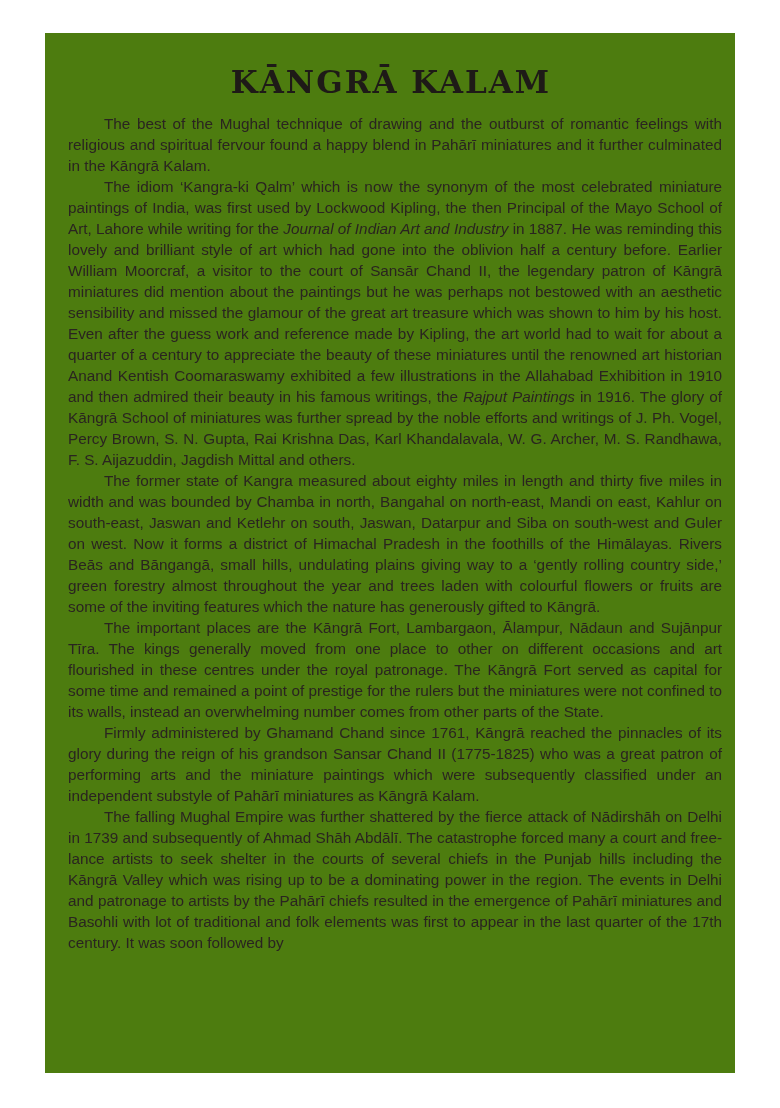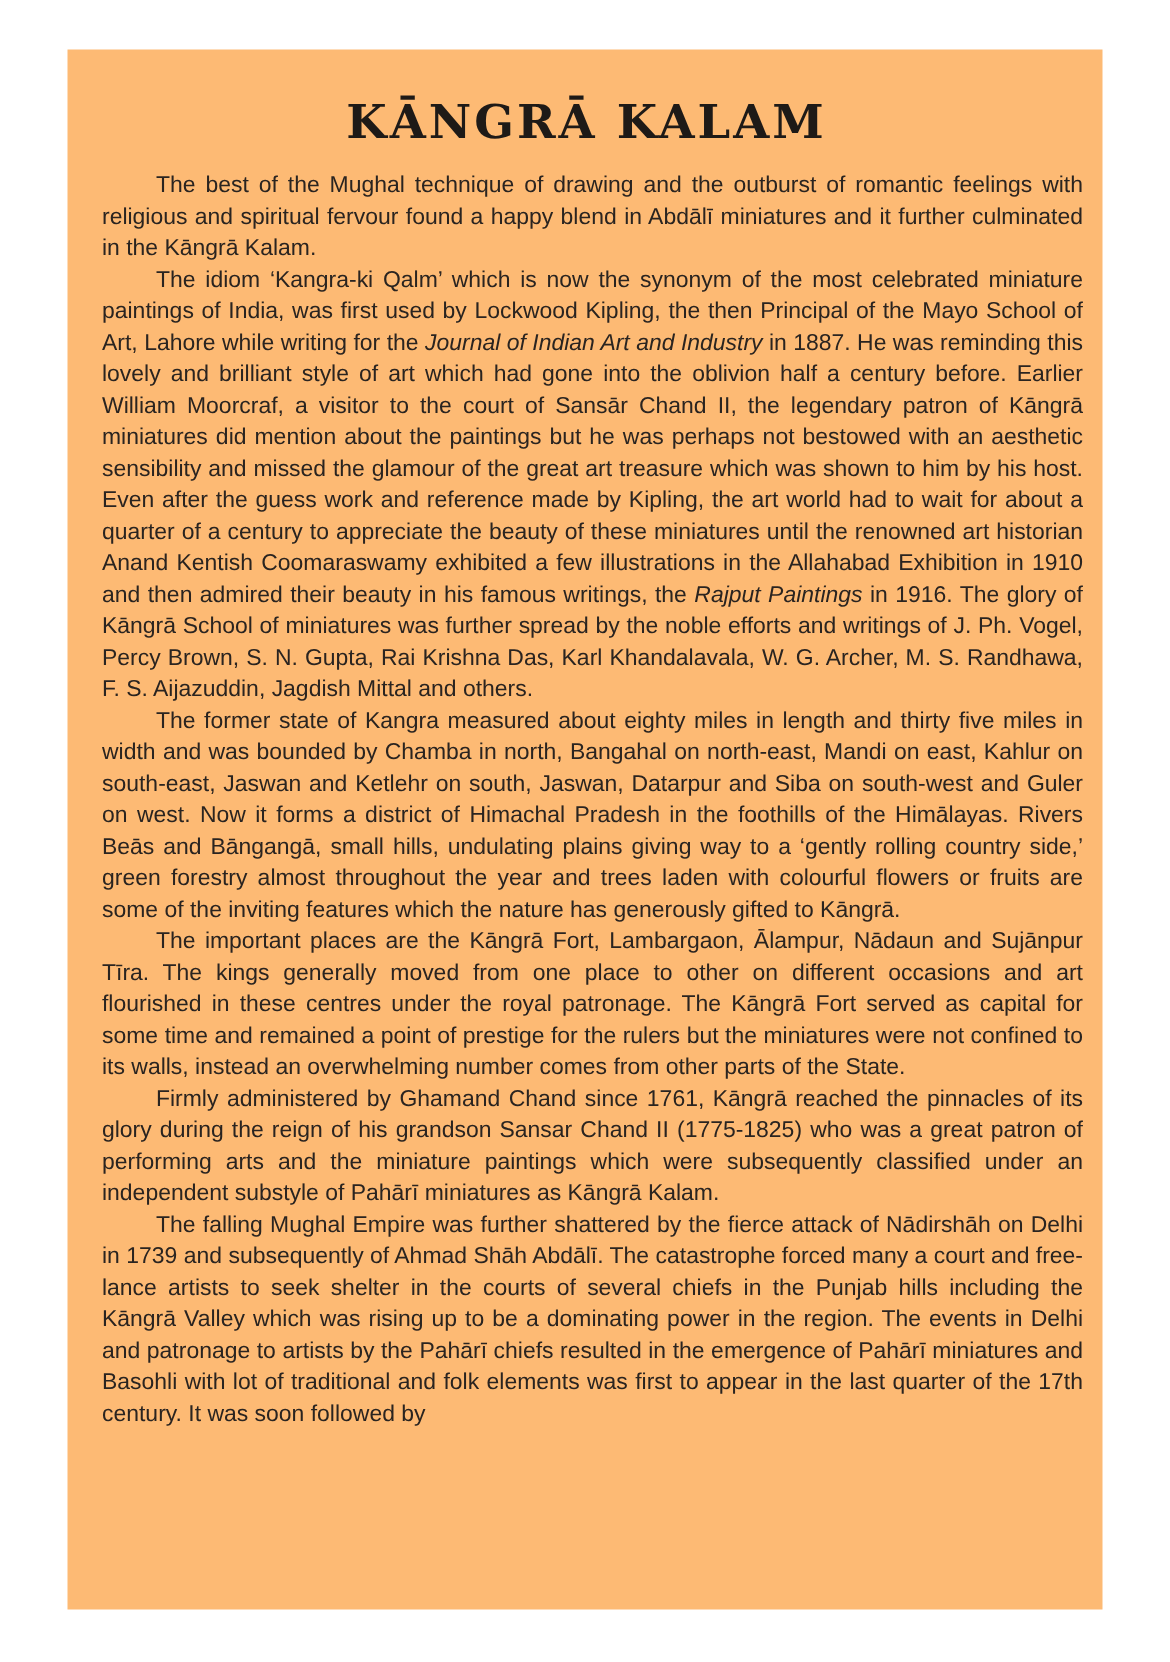--- a/index.html
+++ b/index.html
@@ -9,21 +9,21 @@
       width: 780px;
       height: 1108px;
       overflow: hidden;
     }
     .page {
       position: absolute;
       left: 45px;
       top: 33px;
       width: 690px;
       height: 1040px;
-      background: #fdba74;
+      background: #4d7c0f;
       box-sizing: border-box;
       padding: 26px 13px 0 23px;
     }
     .title {
       font-family: "DejaVu Serif", "Liberation Serif", serif;
       font-weight: bold;
       font-size: 31px;
       letter-spacing: 2px;
       color: #1e1a17;
       text-align: center;
@@ -45,21 +45,21 @@
     }
     .para i { }
   </style>
 </head>
 <body>
 
 <div class="page">
   <h1 class="title">KĀNGRĀ KALAM</h1>
 
   <div class="body-text">
-    <p class="para">The best of the Mughal technique of drawing and the outburst of romantic feelings with religious and spiritual fervour found a happy blend in Abdālī miniatures and it further culminated in the Kāngrā Kalam.</p>
+    <p class="para">The best of the Mughal technique of drawing and the outburst of romantic feelings with religious and spiritual fervour found a happy blend in Pahārī miniatures and it further culminated in the Kāngrā Kalam.</p>
 
     <p class="para"><span>The idiom ‘Kangra-ki Qalm’ which is now the synonym of the most celebrated miniature paintings of India, was first used by Lockwood Kipling, the then Principal of the Mayo School of Art, Lahore while writing for the </span><i>Journal of Indian Art and Industry</i><span> in 1887. He was reminding this lovely and brilliant style of art which had gone into the oblivion half a century before. Earlier William Moorcraf, a visitor to the court of Sansār Chand II, the legendary patron of Kāngrā miniatures did mention about the paintings but he was perhaps not bestowed with an aesthetic sensibility and missed the glamour of the great art treasure which was shown to him by his host. Even after the guess work and reference made by Kipling, the art world had to wait for about a quarter of a century to appreciate the beauty of these miniatures until the renowned art historian Anand Kentish Coomaraswamy exhibited a few illustrations in the Allahabad Exhibition in 1910 and then admired their beauty in his famous writings, the </span><i>Rajput Paintings</i><span> in 1916. The glory of Kāngrā School of miniatures was further spread by the noble efforts and writings of J. Ph. Vogel, Percy Brown, S. N. Gupta, Rai Krishna Das, Karl Khandalavala, W. G. Archer, M. S. Randhawa, F. S. Aijazuddin, Jagdish Mittal and others.</span></p>
 
     <p class="para">The former state of Kangra measured about eighty miles in length and thirty five miles in width and was bounded by Chamba in north, Bangahal on north-east, Mandi on east, Kahlur on south-east, Jaswan and Ketlehr on south, Jaswan, Datarpur and Siba on south-west and Guler on west. Now it forms a district of Himachal Pradesh in the foothills of the Himālayas. Rivers Beās and Bāngangā, small hills, undulating plains giving way to a ‘gently rolling country side,’ green forestry almost throughout the year and trees laden with colourful flowers or fruits are some of the inviting features which the nature has generously gifted to Kāngrā.</p>
 
     <p class="para">The important places are the Kāngrā Fort, Lambargaon, Ālampur, Nādaun and Sujānpur Tīra. The kings generally moved from one place to other on different occasions and art flourished in these centres under the royal patronage. The Kāngrā Fort served as capital for some time and remained a point of prestige for the rulers but the miniatures were not confined to its walls, instead an overwhelming number comes from other parts of the State.</p>
 
     <p class="para">Firmly administered by Ghamand Chand since 1761, Kāngrā reached the pinnacles of its glory during the reign of his grandson Sansar Chand II (1775-1825) who was a great patron of performing arts and the miniature paintings which were subsequently classified under an independent substyle of Pahārī miniatures as Kāngrā Kalam.</p>
 
     <p class="para">The falling Mughal Empire was further shattered by the fierce attack of Nādirshāh on Delhi in 1739 and subsequently of Ahmad Shāh Abdālī. The catastrophe forced many a court and free-lance artists to seek shelter in the courts of several chiefs in the Punjab hills including the Kāngrā Valley which was rising up to be a dominating power in the region. The events in Delhi and patronage to artists by the Pahārī chiefs resulted in the emergence of Pahārī miniatures and Basohli with lot of traditional and folk elements was first to appear in the last quarter of the 17th century. It was soon followed by</p>

